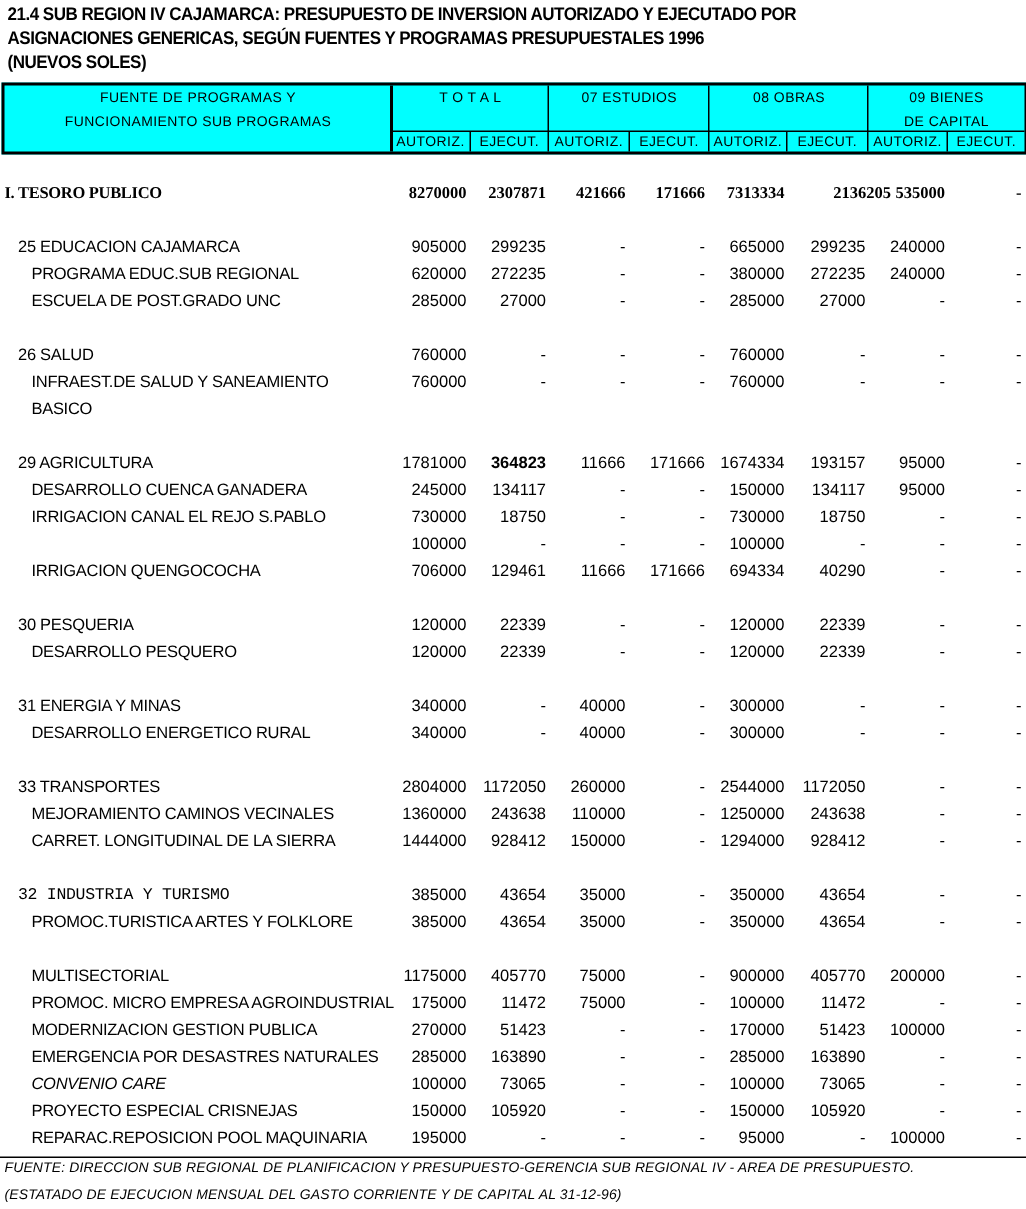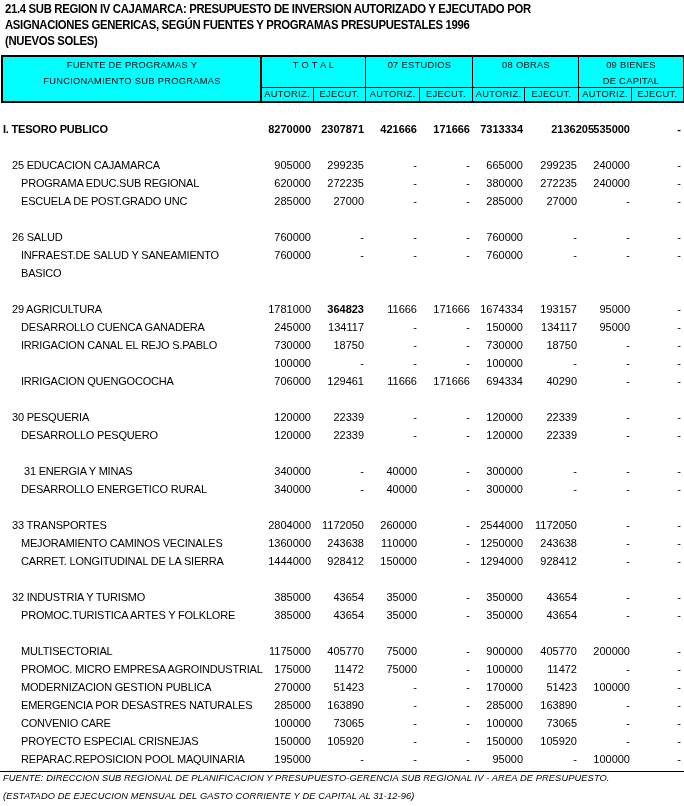--- a/index.html
+++ b/index.html
@@ -11,21 +11,21 @@
     .title div { height: 16px; }
     .hdr { position: absolute; left: 1px; top: 55px; width: 680px; height: 44px;
            background: #00ffff; border: 2px solid #000; box-sizing: content-box; }
     .hcell { position: absolute; box-sizing: border-box; text-align: center;
              font-size: 9.3px; letter-spacing: 0.3px; line-height: 16px; white-space: nowrap; }
     .vline { position: absolute; top: 0; width: 1px; background: #000; }
     .hline { position: absolute; height: 1px; background: #000; }
     .rows { position: absolute; left: 0; top: 120px; width: 684px; }
     .row { position: relative; height: 18px; font-size: 11px; line-height: 18px; white-space: nowrap; }
     .row.gap-before { margin-top: 18px; }
-    .row.bold { font-weight: bold; }
+    .row.bold { font-weight: bold; font-family: Liberation Serif, serif; }
     .lbl { position: absolute; top: 0; letter-spacing: -0.2px; }
     .num { position: absolute; top: 0; text-align: right; }
     .footline { position: absolute; left: 0; top: 771px; width: 684px; height: 1px; background: #000; }
     .foot { position: absolute; left: 3px; font-style: italic; font-size: 9.3px; letter-spacing: 0.1px; white-space: nowrap; }
   </style>
 </head>
 <body>
 
 <div class="title">
   <div>21.4    SUB REGION IV CAJAMARCA: PRESUPUESTO DE INVERSION AUTORIZADO Y EJECUTADO POR</div>
@@ -224,21 +224,21 @@
       <span class="num" style="right: 373px;">120000</span>
       <span class="num" style="right: 320px;">22339</span>
       <span class="num" style="right: 267px;">-</span>
       <span class="num" style="right: 214px;">-</span>
       <span class="num" style="right: 161px;">120000</span>
       <span class="num" style="right: 107px;">22339</span>
       <span class="num" style="right: 54px;">-</span>
       <span class="num" style="right: 3px;">-</span>
     </div>
     <div class="row gap-before">
-      <span class="lbl" style="left: 12px; margin-left: 12px;">31 ENERGIA Y MINAS</span>
+      <span class="lbl" style="left: 12px;">31 ENERGIA Y MINAS</span>
       <span class="num" style="right: 373px;">340000</span>
       <span class="num" style="right: 320px;">-</span>
       <span class="num" style="right: 267px;">40000</span>
       <span class="num" style="right: 214px;">-</span>
       <span class="num" style="right: 161px;">300000</span>
       <span class="num" style="right: 107px;">-</span>
       <span class="num" style="right: 54px;">-</span>
       <span class="num" style="right: 3px;">-</span>
     </div>
     <div class="row">
@@ -279,21 +279,21 @@
       <span class="num" style="right: 373px;">1444000</span>
       <span class="num" style="right: 320px;">928412</span>
       <span class="num" style="right: 267px;">150000</span>
       <span class="num" style="right: 214px;">-</span>
       <span class="num" style="right: 161px;">1294000</span>
       <span class="num" style="right: 107px;">928412</span>
       <span class="num" style="right: 54px;">-</span>
       <span class="num" style="right: 3px;">-</span>
     </div>
     <div class="row gap-before">
-      <span class="lbl" style="left: 12px;">32 INDUSTRIA Y TURISMO</span>
+      <span class="lbl" style="left: 12px; font-family: Liberation Mono, monospace;">32 INDUSTRIA Y TURISMO</span>
       <span class="num" style="right: 373px;">385000</span>
       <span class="num" style="right: 320px;">43654</span>
       <span class="num" style="right: 267px;">35000</span>
       <span class="num" style="right: 214px;">-</span>
       <span class="num" style="right: 161px;">350000</span>
       <span class="num" style="right: 107px;">43654</span>
       <span class="num" style="right: 54px;">-</span>
       <span class="num" style="right: 3px;">-</span>
     </div>
     <div class="row">
@@ -345,21 +345,21 @@
       <span class="num" style="right: 373px;">285000</span>
       <span class="num" style="right: 320px;">163890</span>
       <span class="num" style="right: 267px;">-</span>
       <span class="num" style="right: 214px;">-</span>
       <span class="num" style="right: 161px;">285000</span>
       <span class="num" style="right: 107px;">163890</span>
       <span class="num" style="right: 54px;">-</span>
       <span class="num" style="right: 3px;">-</span>
     </div>
     <div class="row">
-      <span class="lbl" style="left: 21px;">CONVENIO CARE</span>
+      <span class="lbl" style="left: 21px; font-style: italic;">CONVENIO CARE</span>
       <span class="num" style="right: 373px;">100000</span>
       <span class="num" style="right: 320px;">73065</span>
       <span class="num" style="right: 267px;">-</span>
       <span class="num" style="right: 214px;">-</span>
       <span class="num" style="right: 161px;">100000</span>
       <span class="num" style="right: 107px;">73065</span>
       <span class="num" style="right: 54px;">-</span>
       <span class="num" style="right: 3px;">-</span>
     </div>
     <div class="row">

